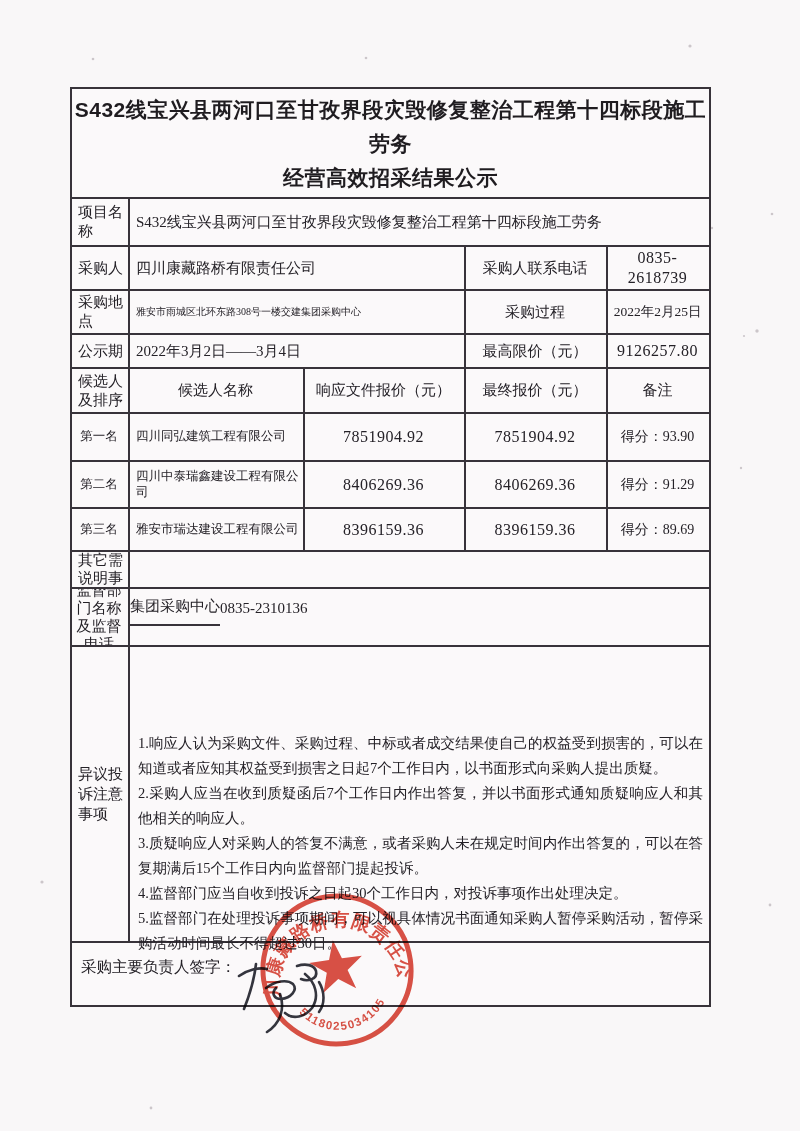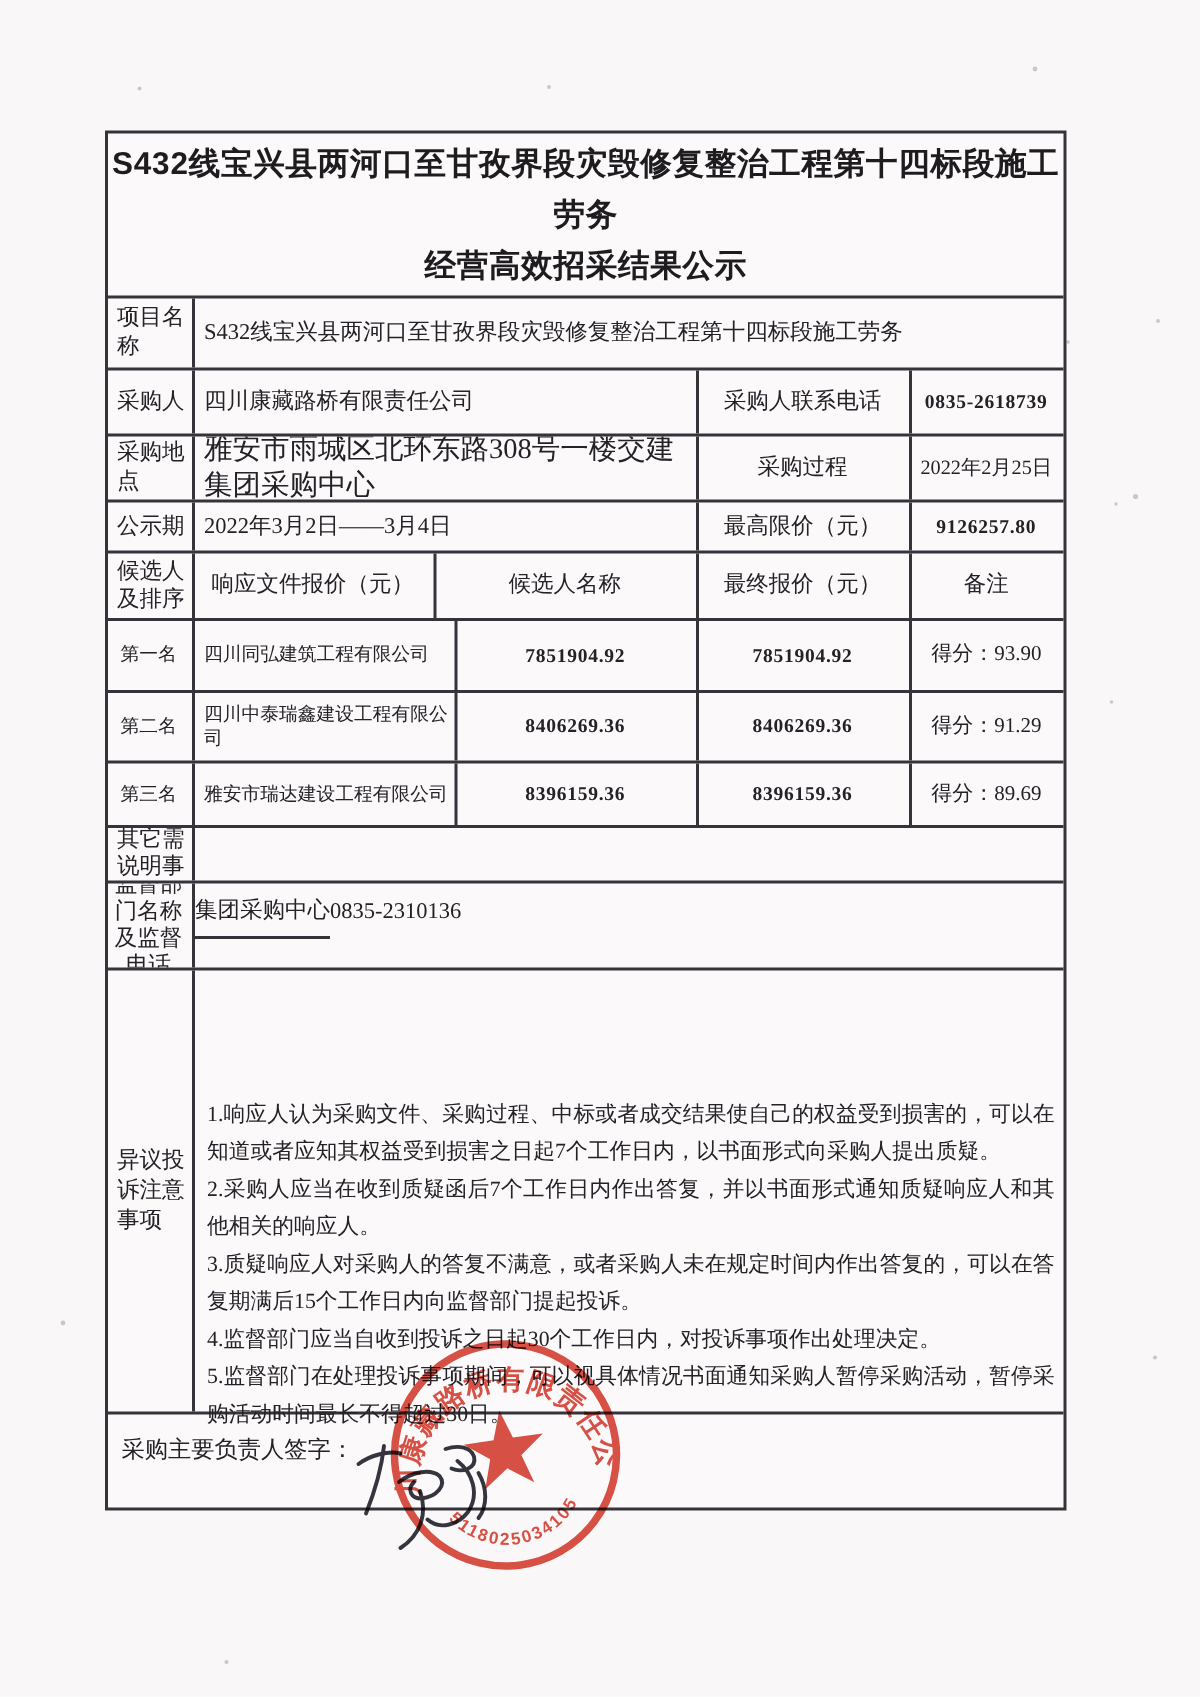--- a/index.html
+++ b/index.html
@@ -34,21 +34,21 @@
   .grow{flex:1 1 auto;}
   .center{justify-content:center;text-align:center;padding-left:2px;}
   .pre{white-space:pre-line;}
   .title-row{
     height:110px;flex-direction:column;align-items:center;justify-content:center;
     font-family:"Liberation Sans","DejaVu Sans",sans-serif;
     font-weight:bold;font-size:21px;letter-spacing:0.5px;color:#1f1c20;
     text-align:center;line-height:34px;padding-top:2px;
   }
   .small{font-size:12.5px;}
-  .money{font-size:13px;letter-spacing:0.5px;font-weight:bold;}
+  .money{font-size:16px;letter-spacing:0.5px;}
   .note{font-size:14px;}
   .mon-col{display:flex;flex-direction:row;flex:1 1 auto;}
   .mon-sub{box-sizing:border-box;display:flex;align-items:center;justify-content:center;
     font-size:15px;}
   .mon-sub1{height:37px;border-bottom:2px solid #38333a;}
   .mon-sub2{height:38px;}
   .complaint-content{
     flex:1 1 auto;display:block;padding:84px 6px 0 8px;box-sizing:border-box;
     font-size:14.5px;line-height:25px;text-align:justify;
   }
@@ -109,37 +109,37 @@
     <div class="row" style="height:44px">
       <div class="cell w1">采购人</div>
       <div class="cell wspan">四川康藏路桥有限责任公司</div>
       <div class="cell w4 center">采购人联系电话</div>
       <div class="cell w5 center money">0835-2618739</div>
     </div>
 
     <div class="row" style="height:44px">
       <div class="cell w1 pre">采购地
 点</div>
-      <div class="cell wspan" style="font-size:19px">雅安市雨城区北环东路308号一楼交建集团采购中心</div>
+      <div class="cell wspan" style="font-size:10px">雅安市雨城区北环东路308号一楼交建集团采购中心</div>
       <div class="cell w4 center">采购过程</div>
       <div class="cell w5 center" style="font-size:13.5px">2022年2月25日</div>
     </div>
 
     <div class="row" style="height:34px">
       <div class="cell w1">公示期</div>
       <div class="cell wspan">2022年3月2日——3月4日</div>
       <div class="cell w4 center">最高限价（元）</div>
       <div class="cell w5 center money">9126257.80</div>
     </div>
 
     <div class="row" style="height:45px">
       <div class="cell w1 pre">候选人
 及排序</div>
+      <div class="cell w2 center">候选人名称</div>
       <div class="cell w3 center">响应文件报价（元）</div>
-      <div class="cell w2 center">候选人名称</div>
       <div class="cell w4 center">最终报价（元）</div>
       <div class="cell w5 center">备注</div>
     </div>
 
     <div class="row" style="height:48px">
       <div class="cell w1 center small">第一名</div>
       <div class="cell w2 small">四川同弘建筑工程有限公司</div>
       <div class="cell w3 center money">7851904.92</div>
       <div class="cell w4 center money">7851904.92</div>
       <div class="cell w5 center note">得分：93.90</div>

